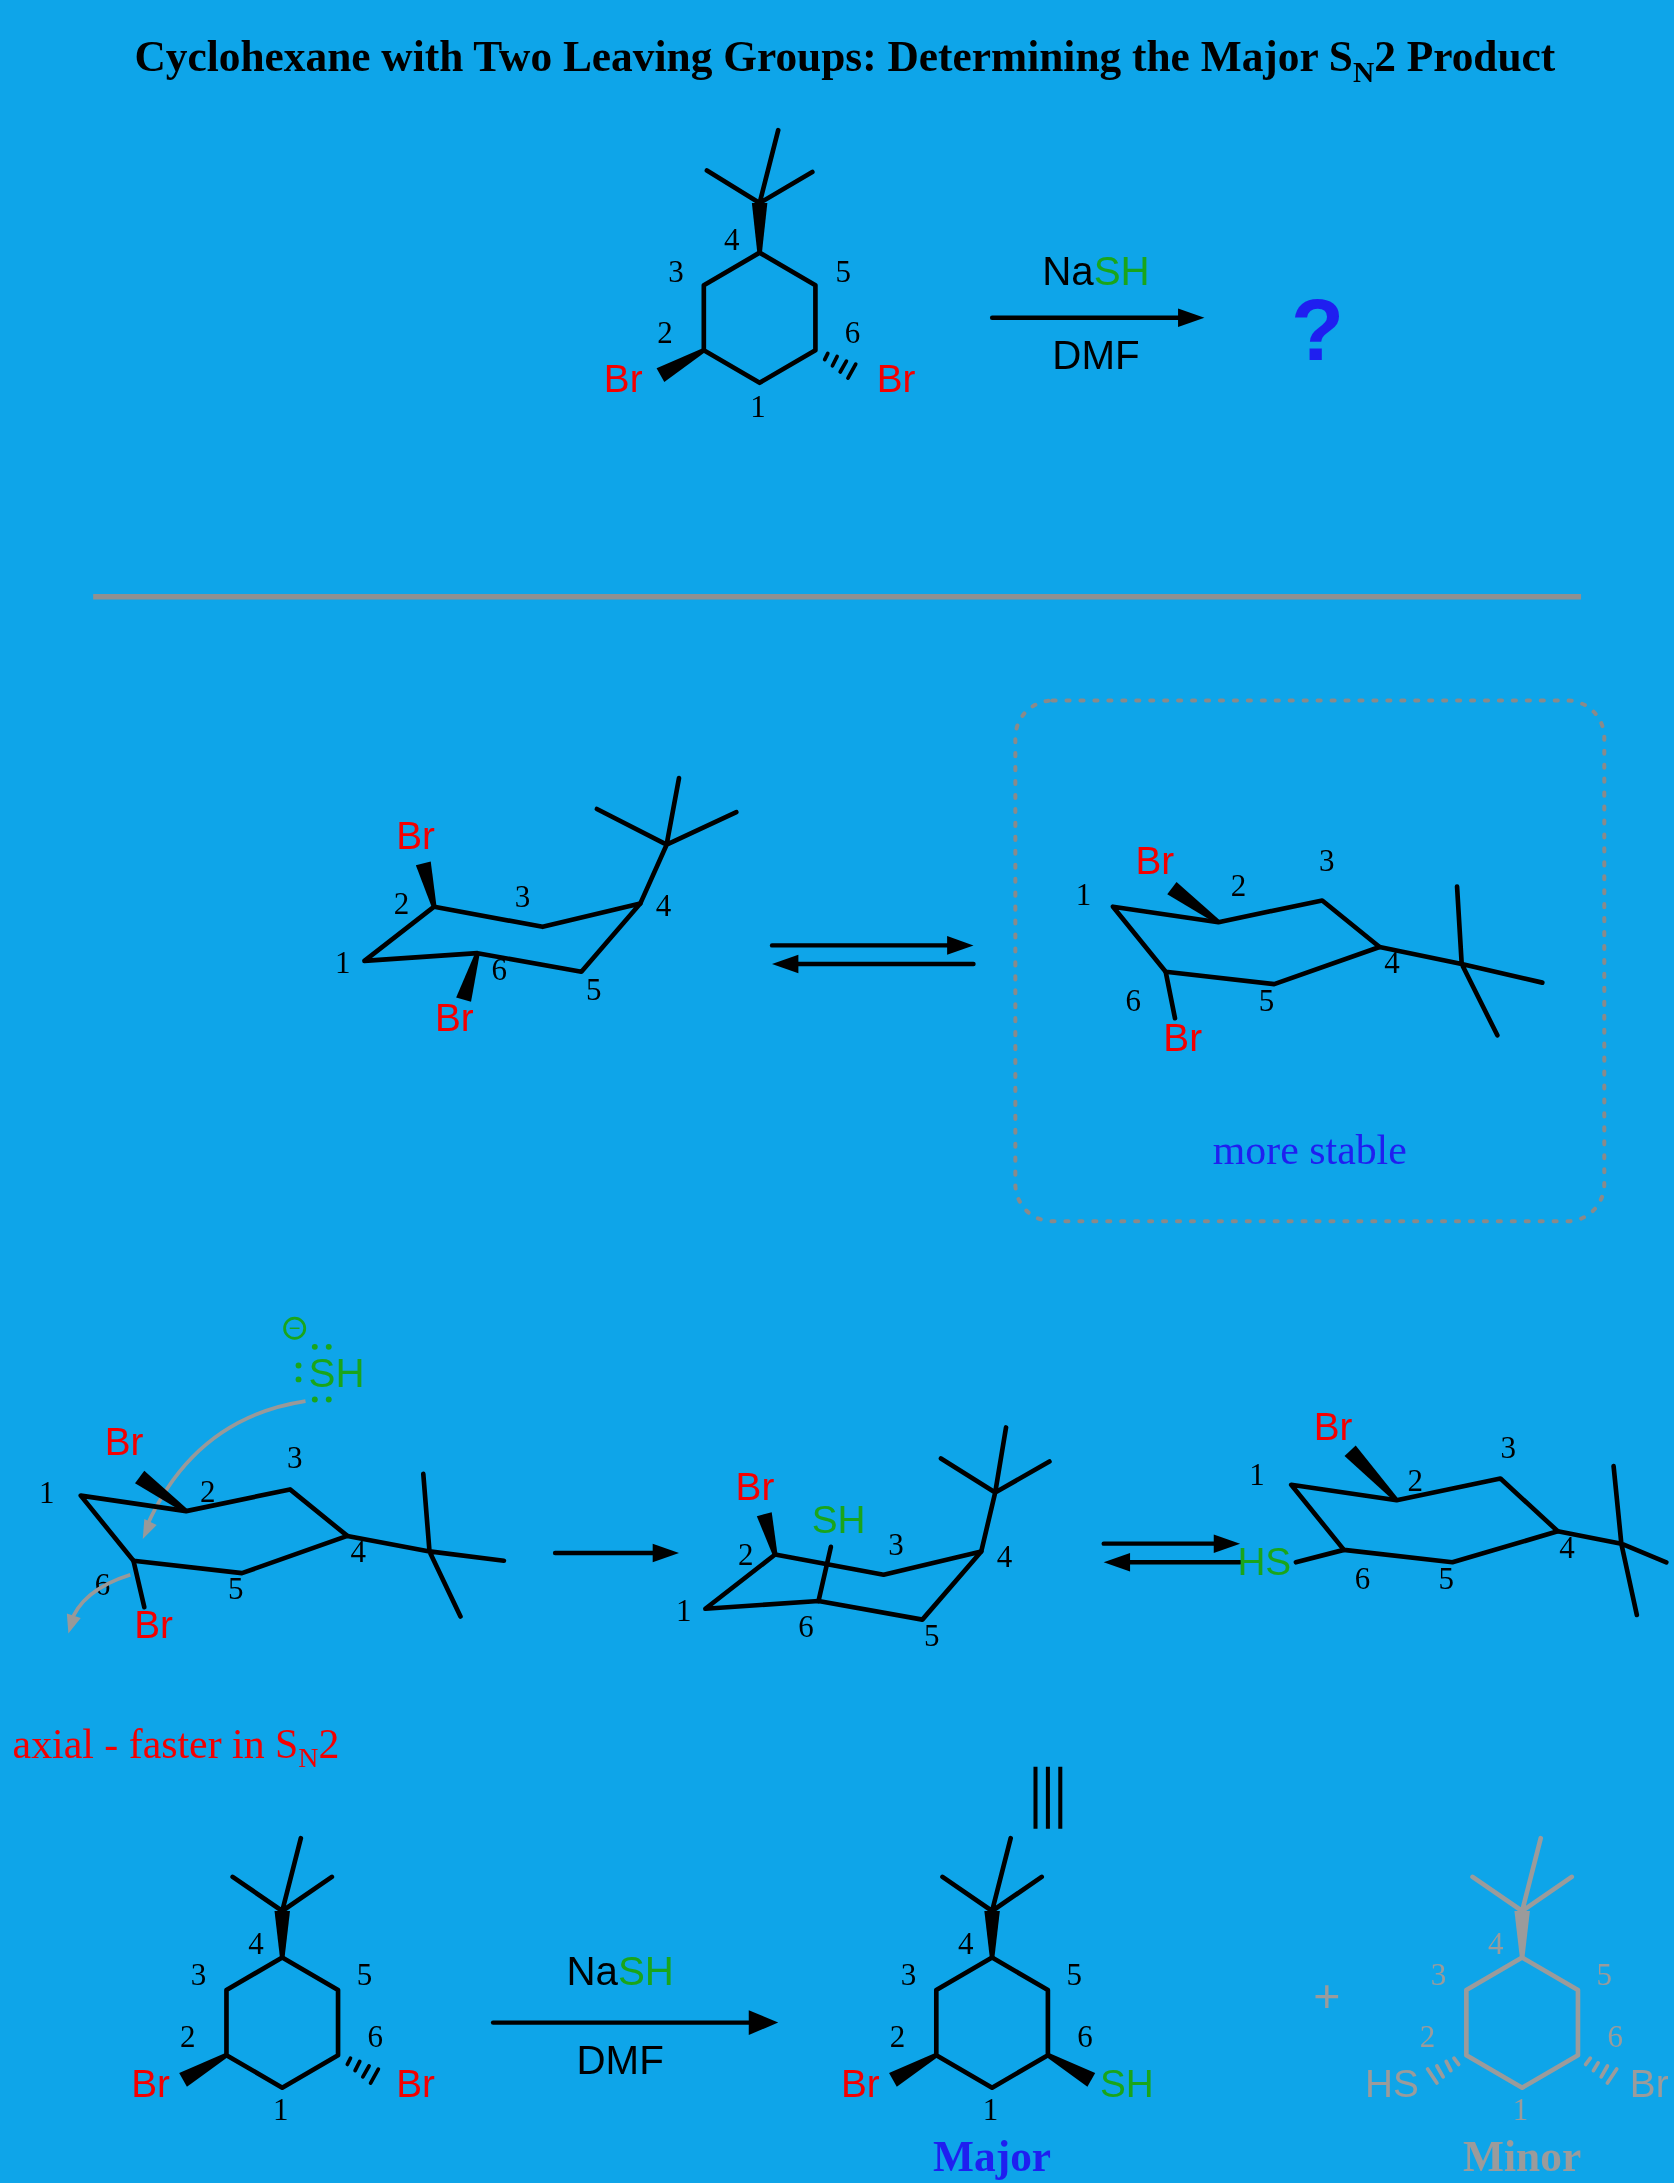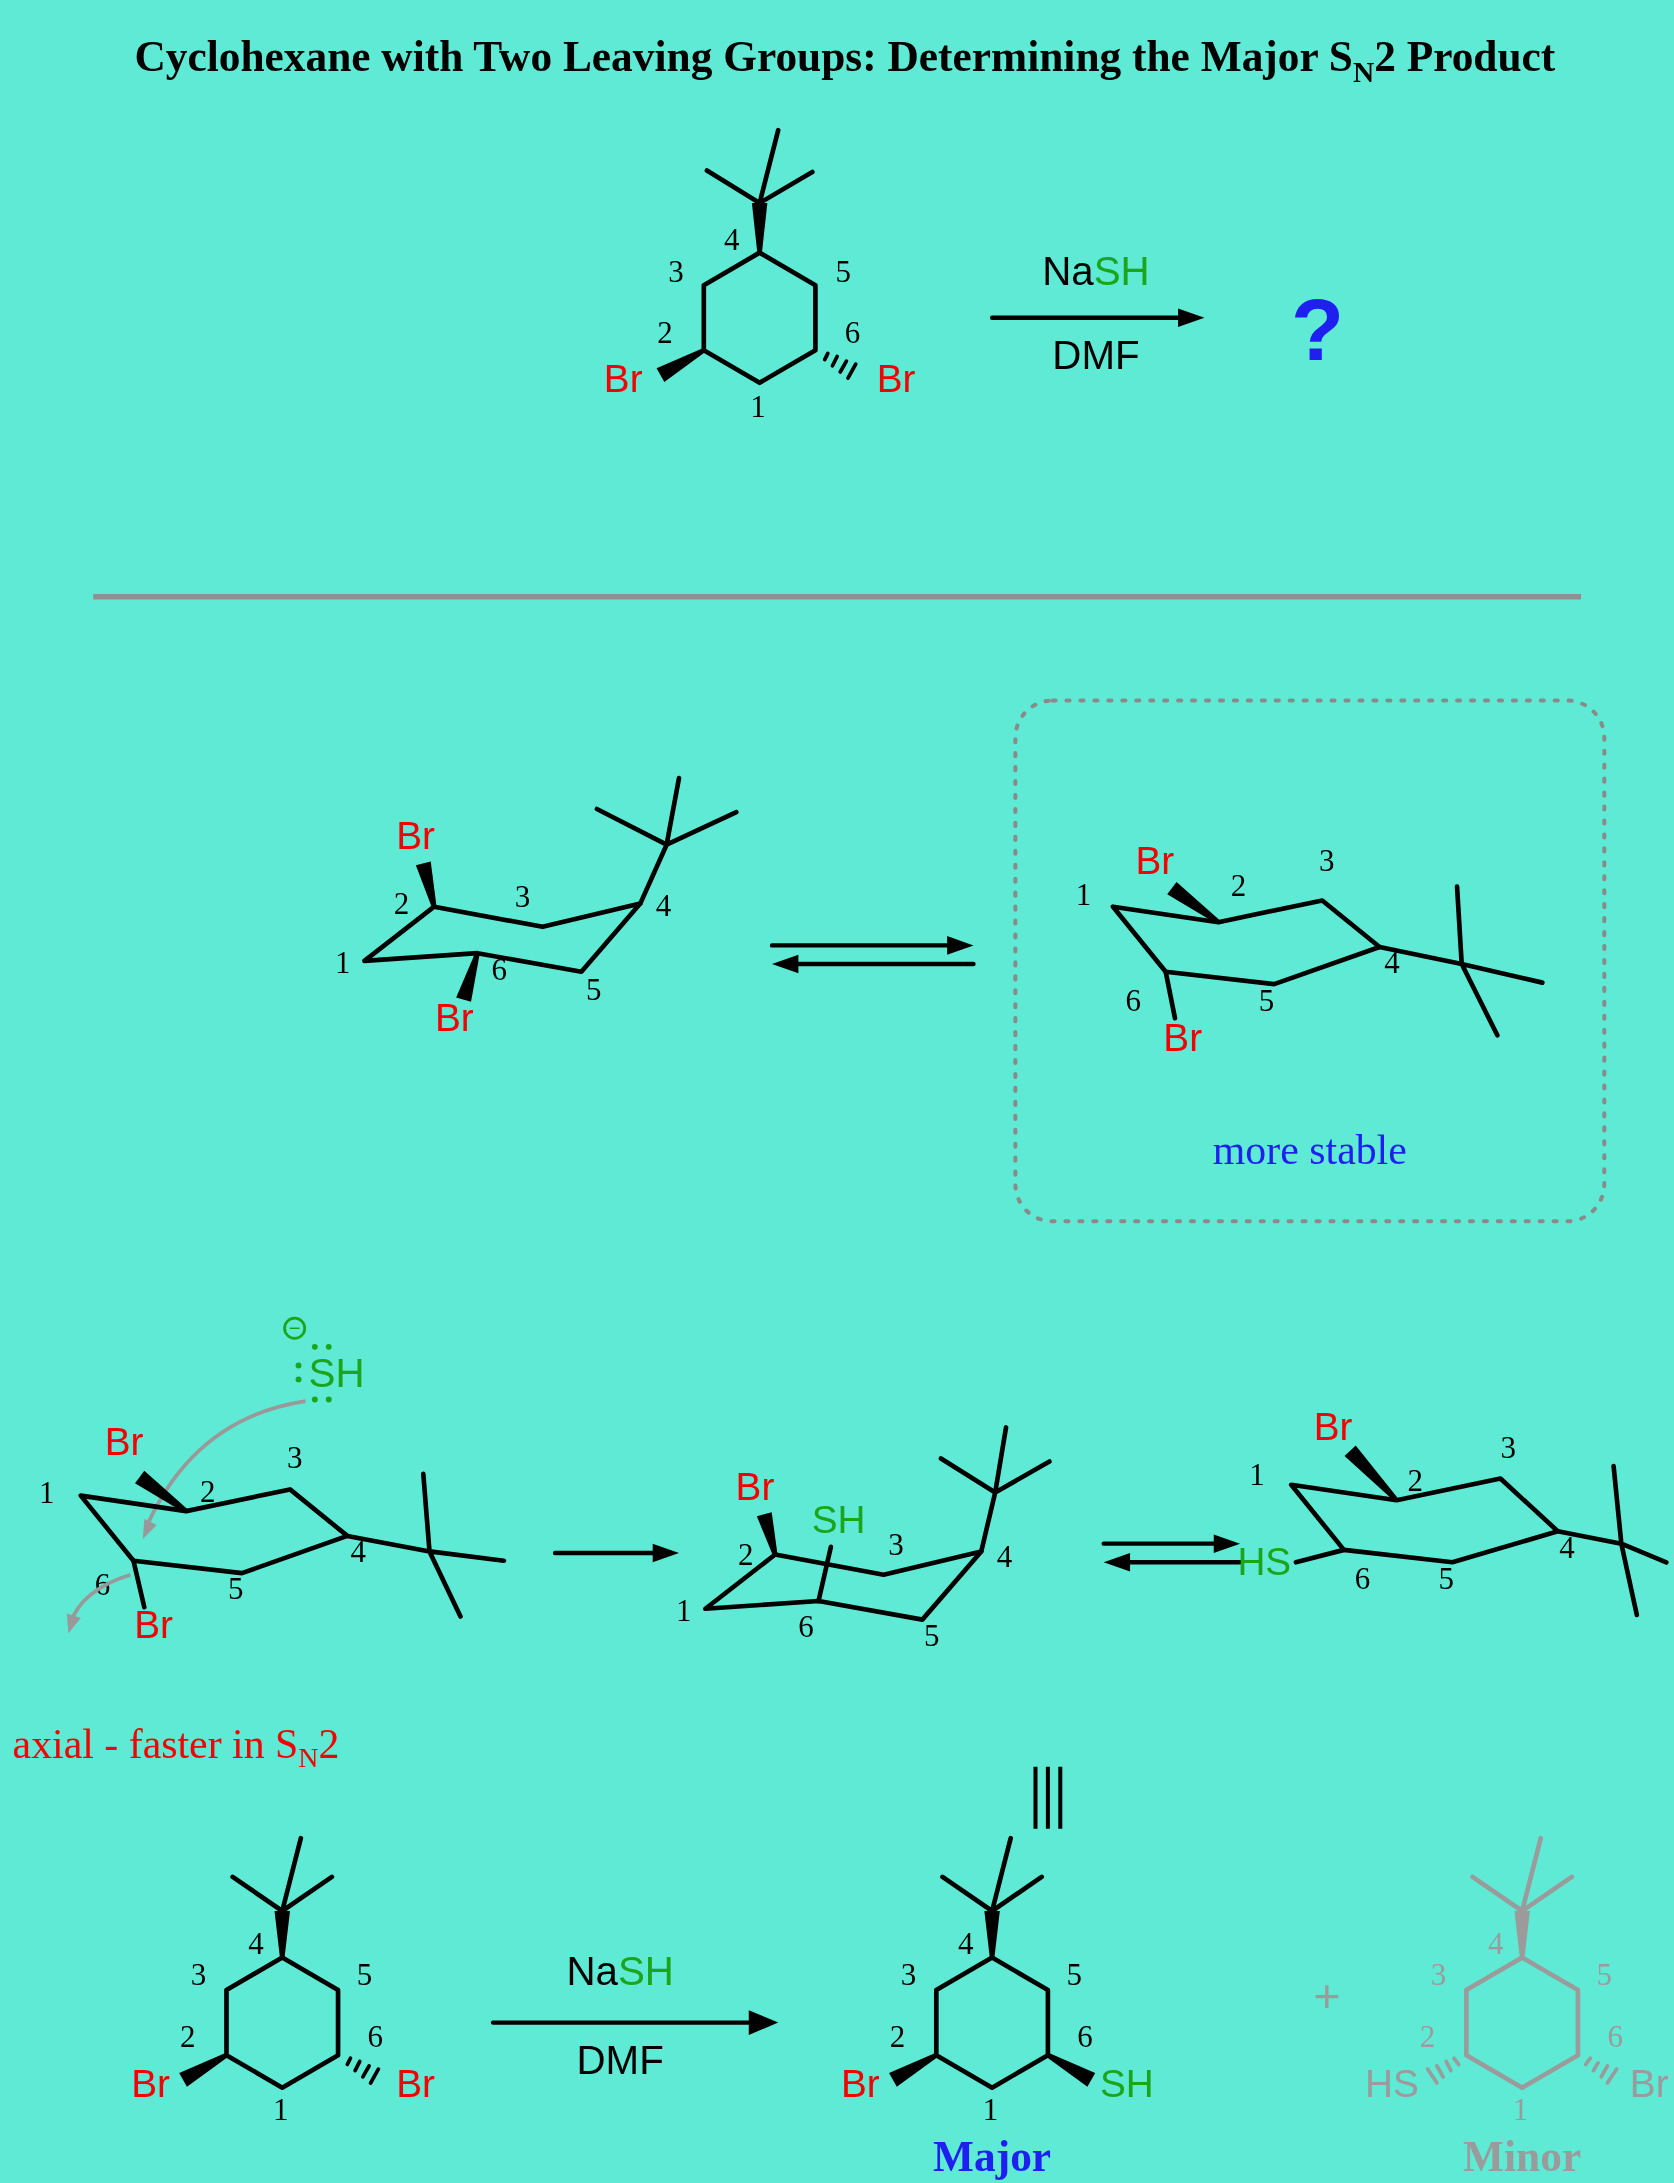--- a/index.html
+++ b/index.html
@@ -1,16 +1,16 @@
 <!DOCTYPE html>
 <html style="--black: #000000; --red: #f40000; --green: #1aa51a; --blue: #1f1ff0; --gray: #9b9b9b; --arrow-gray: #999999; --box-gray: #8a8a8a; --divider-gray: #909090;font-size:12.4px"><head>
 <meta charset="utf-8">
 <style>
   html,body{margin:0;padding:0;background:#ffffff}
-  .page{width:1675px;height:2183px;background:#5eead4;position:relative;overflow:hidden}
+  .page{width:1675px;height:2183px;background:#0ea5e9;position:relative;overflow:hidden}
   svg{display:block}
   text{user-select:none}
   .num{font-family:"Liberation Serif",serif;font-size:20px;fill:var(--black,#000);text-anchor:middle}
   .atom{font-family:"Liberation Sans",sans-serif;font-size:25px;text-anchor:middle;fill:var(--black,#000)}
   .red{fill:var(--red,#f40000)}
   .green{fill:var(--green,#1aa51a)}
   .rx{font-family:"Liberation Sans",sans-serif;font-size:26px;text-anchor:middle;fill:var(--black,#000)}
   .nuc{font-family:"Liberation Sans",sans-serif;font-size:26px;text-anchor:start;fill:var(--green,#1aa51a)}
   .hs-end{text-anchor:end}
   .title-t{font-family:"Liberation Serif",serif;font-weight:700;font-size:28px;fill:var(--black,#000);text-anchor:middle}

